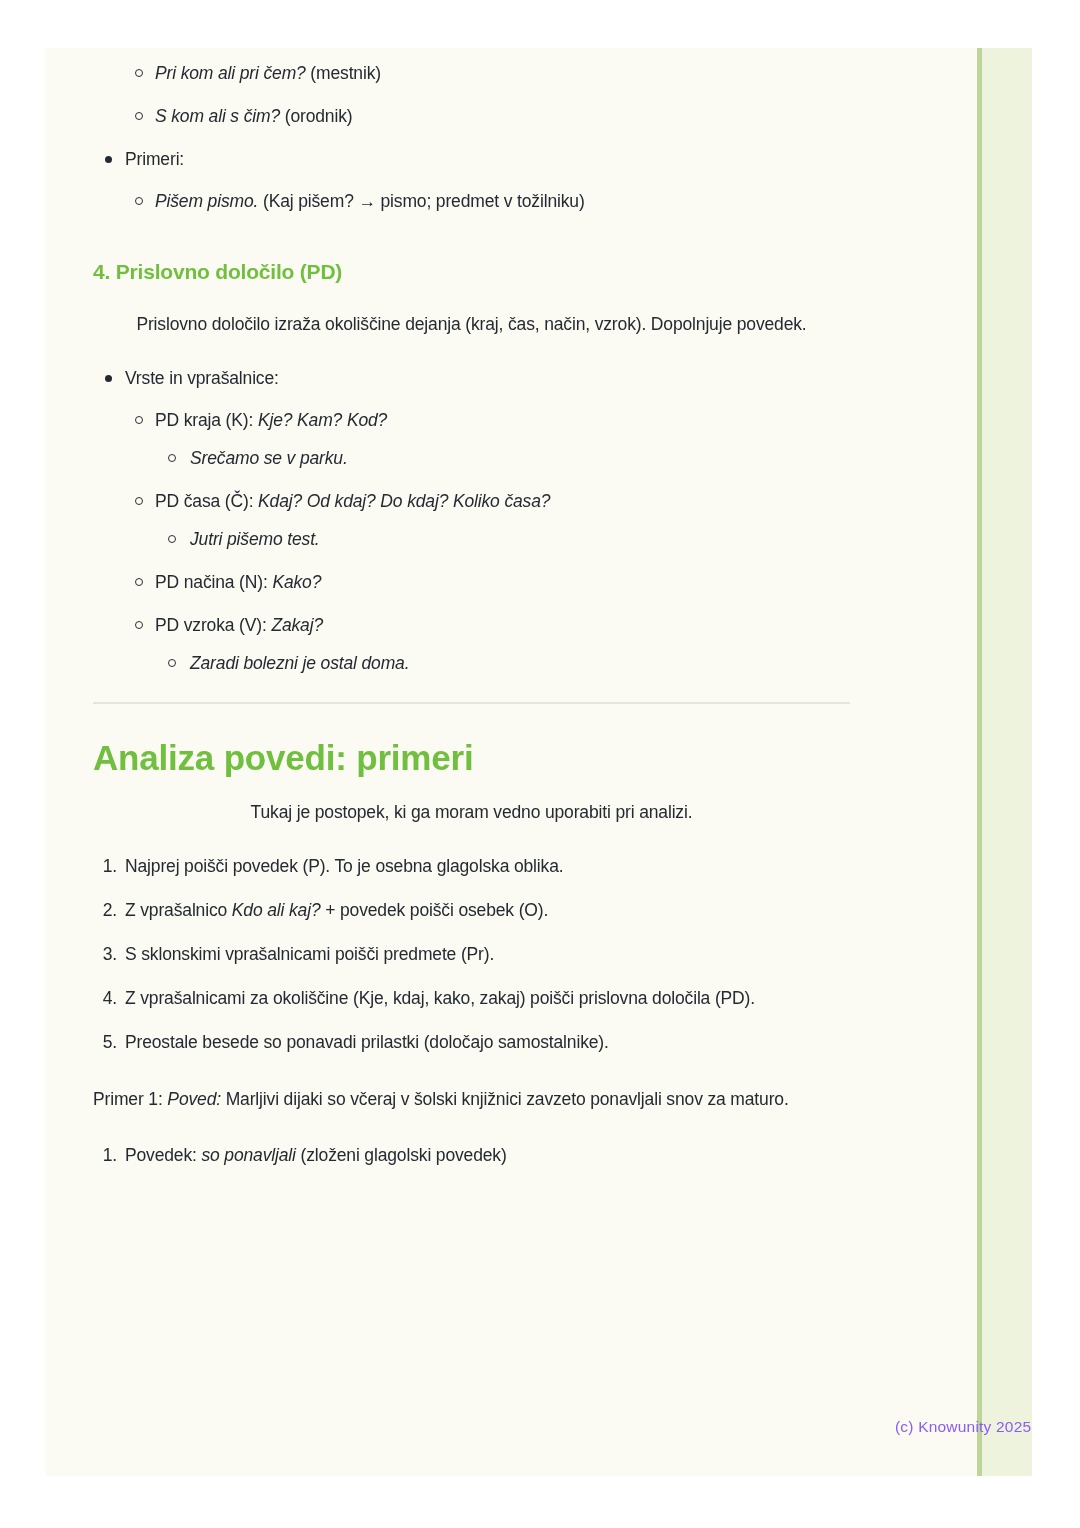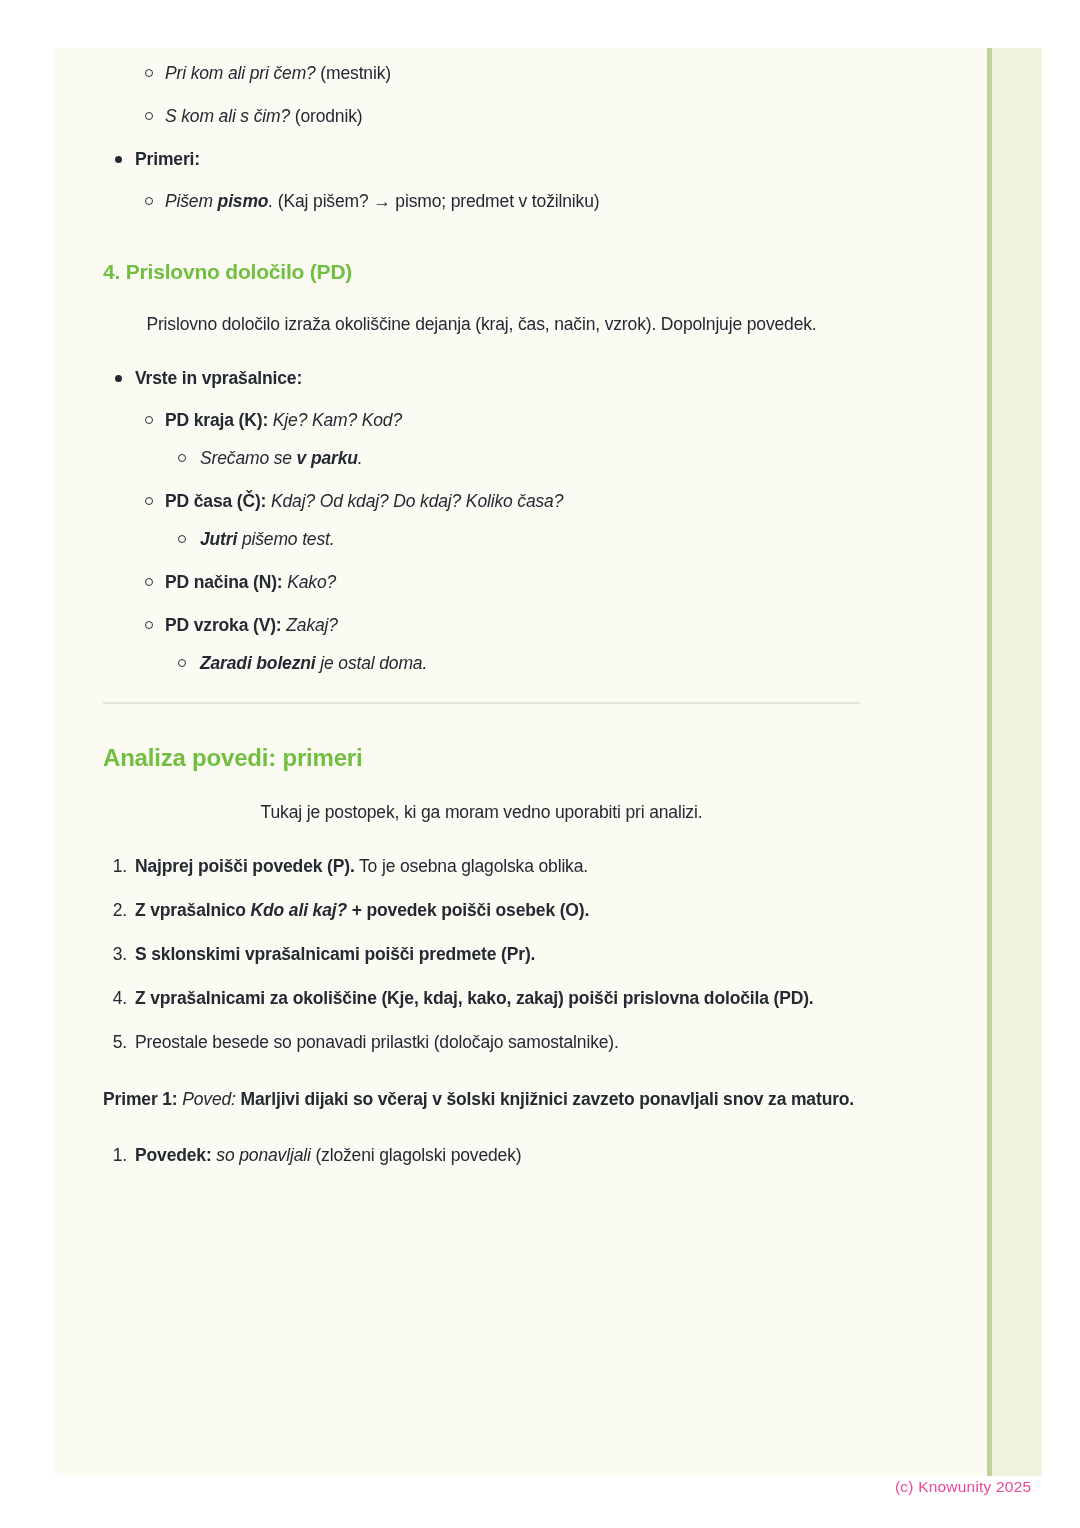--- a/index.html
+++ b/index.html
@@ -4,40 +4,40 @@
 <style>
   html,body{margin:0;padding:0;}
   body{
     position:relative;
     width:1080px;height:1528px;
     background:#ffffff;
     font-family:"Liberation Sans", sans-serif;
     overflow:hidden;
   }
   .card{
-    position:absolute;left:55px;top:48px;
+    position:absolute;left:45px;top:48px;
     width:987px;height:1428px;
     background:#fbfaf3;
     border-radius:2px;
   }
   .strip{
     position:absolute;top:0;right:0;bottom:0;
     width:50px;
     background:#edf3dc;
     border-left:5px solid #bfd49a;
   }
   .content{
     position:absolute;left:48px;top:8px;
     width:757px;
     color:#242a32;
     font-size:17.5px;
     line-height:34px;
     letter-spacing:-0.15px;
   }
-  .b{font-weight:700;}
+  .b{font-weight:400;}
   .i{font-style:italic;}
 
   ul,ol{list-style:none;margin:0;padding:0;}
   li{position:relative;}
 
   
   .lv1>li{padding-left:32px;margin-bottom:9px;}
   .lv1>li::before{
     content:"";position:absolute;left:12px;top:14px;
     width:7px;height:7px;border-radius:50%;background:#242a32;
@@ -64,21 +64,21 @@
     content:"";position:absolute;left:13px;top:13px;
     width:6px;height:6px;border-radius:50%;
     border:1.8px solid #2a3038;background:transparent;
   }
 
   .primeri{margin-top:9px;}
   .primeri .lv2>li{max-width:650px;}
 
   h2,h3{color:#70bf3e;margin:0;letter-spacing:-0.2px;}
   h3{font-size:21px;line-height:36px;margin:36px 0 16px;}
-  h2{font-size:24px;line-height:40px;margin:34px 0 16px;}
+  h2{font-size:35px;line-height:40px;margin:34px 0 16px;}
 
   p{margin:0 0 19px;line-height:36px;text-align:center;}
 
   hr{
     border:none;border-top:2px solid #e5e4df;
     margin:22px 0 0;
   }
 
   ol.num>li{padding-left:32px;margin-bottom:10px;}
   ol.num{counter-reset:n;}
@@ -90,22 +90,22 @@
   }
   .steps{margin-top:0;}
   .analysis{margin-top:21px;}
 
   p.primer{
     text-align:justify;
     margin:22px 0 0;
   }
 
   .watermark{
-    position:absolute;left:895px;top:1478px;
-    font-size:15.5px;color:#ec4899;letter-spacing:0.2px;
+    position:absolute;left:895px;top:1418px;
+    font-size:15.5px;color:#8b5cf6;letter-spacing:0.2px;
   }
 </style>
 </head>
 <body>
 
 <div class="card">
   <div class="strip"></div>
 
   <div class="content">
 

